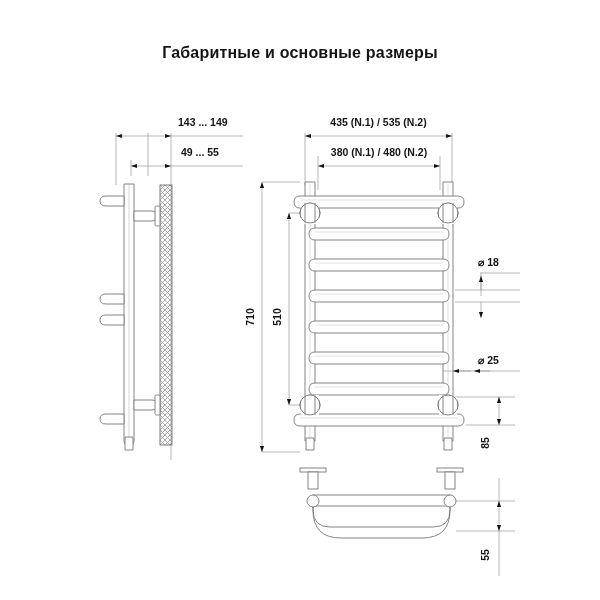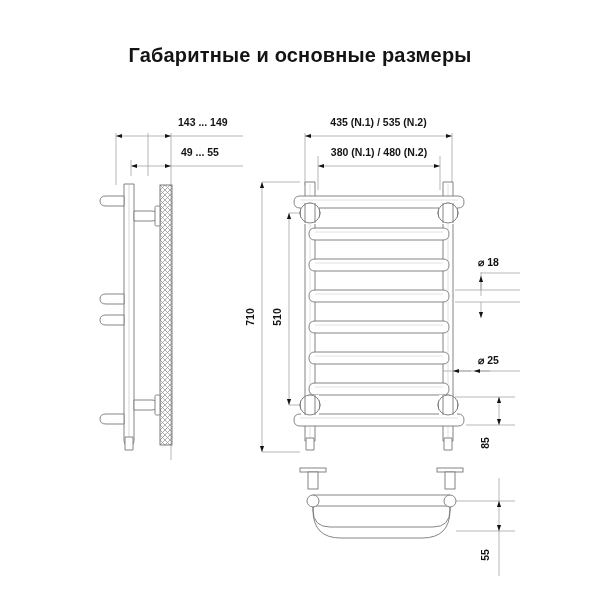--- a/index.html
+++ b/index.html
@@ -20,21 +20,21 @@
     width: 600px;
     height: 600px;
     background: #ffffff;
   }
   #drawing-title {
     position: absolute;
     top: 44px;
     left: 0;
     width: 600px;
     text-align: center;
-    font-size: 20px;
+    font-size: 16px;
     font-weight: bold;
     letter-spacing: 0.2px;
     color: #141414;
     font-family: "Liberation Sans", sans-serif;
   }
   svg#tech-drawing {
     position: absolute;
     top: 0;
     left: 0;
     display: block;

